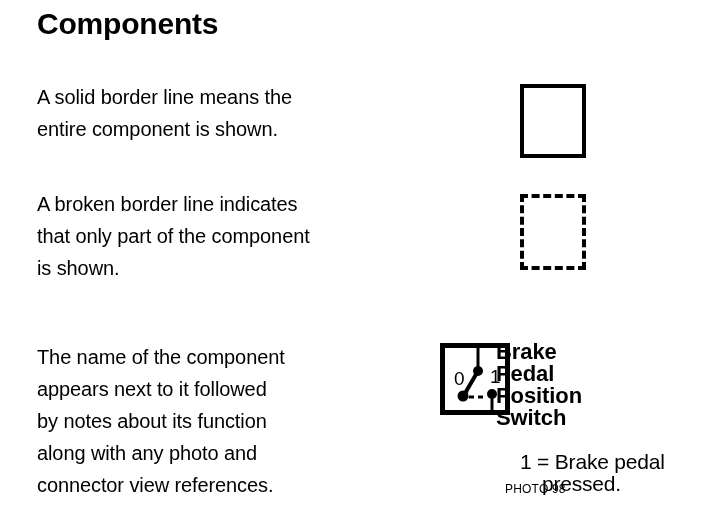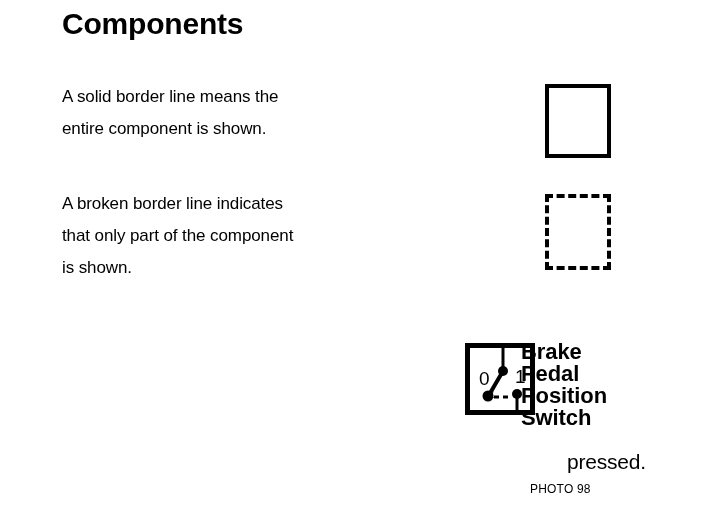--- a/index.html
+++ b/index.html
@@ -13,40 +13,39 @@
     position: relative;
     overflow: hidden;
     font-family: "Liberation Sans", sans-serif;
     color: #000000;
     -webkit-font-smoothing: none;
   }
 
   .slide {
     position: absolute;
     inset: 0;
-    margin-left: 25px;
   }
 
   
   .slide-title {
     position: absolute;
     left: 37px;
     top: 6px;
     font-size: 30px;
     font-weight: bold;
     letter-spacing: -0.2px;
     line-height: 36px;
     white-space: nowrap;
   }
 
   
   .para {
     position: absolute;
     left: 37px;
-    font-size: 17px;
+    font-size: 20px;
     line-height: 32px;
     letter-spacing: -0.1px;
     white-space: pre-line;
   }
   .para-1 { top: 81px; }
   .para-2 { top: 188px; }
   .para-3 { top: 341px; }
 
   
   .box-solid {
@@ -126,20 +125,25 @@
 
   <div class="slide-title">Components</div>
 
   <div class="para para-1">A solid border line means the
 entire component is shown.</div>
 
   <div class="para para-2">A broken border line indicates
 that only part of the component
 is shown.</div>
 
+  <div class="para para-3">The name of the component
+appears next to it followed
+by notes about its function
+along with any photo and
+connector view references.</div>
 
   <div class="box-solid"></div>
 
   <div class="box-dashed"></div>
 
   <div class="switch-symbol">
     <svg width="70" height="72" viewBox="0 0 70 72" xmlns="http://www.w3.org/2000/svg">
 
       <rect x="2.5" y="2.5" width="65" height="67" fill="#ffffff" stroke="#000000" stroke-width="5"></rect>
 
@@ -163,18 +167,19 @@
       <text x="50" y="40" font-family="Liberation Sans, sans-serif" font-size="19" fill="#000000">1</text>
     </svg>
   </div>
 
   <div class="comp-label">Brake
 Pedal
 Position
 Switch</div>
 
   <div class="comp-note">
+    <span>1 = Brake pedal</span>
     <span class="indent">pressed.</span>
   </div>
 
   <div class="photo-ref">PHOTO 98</div>
 
 </div>
 
 </body></html>

